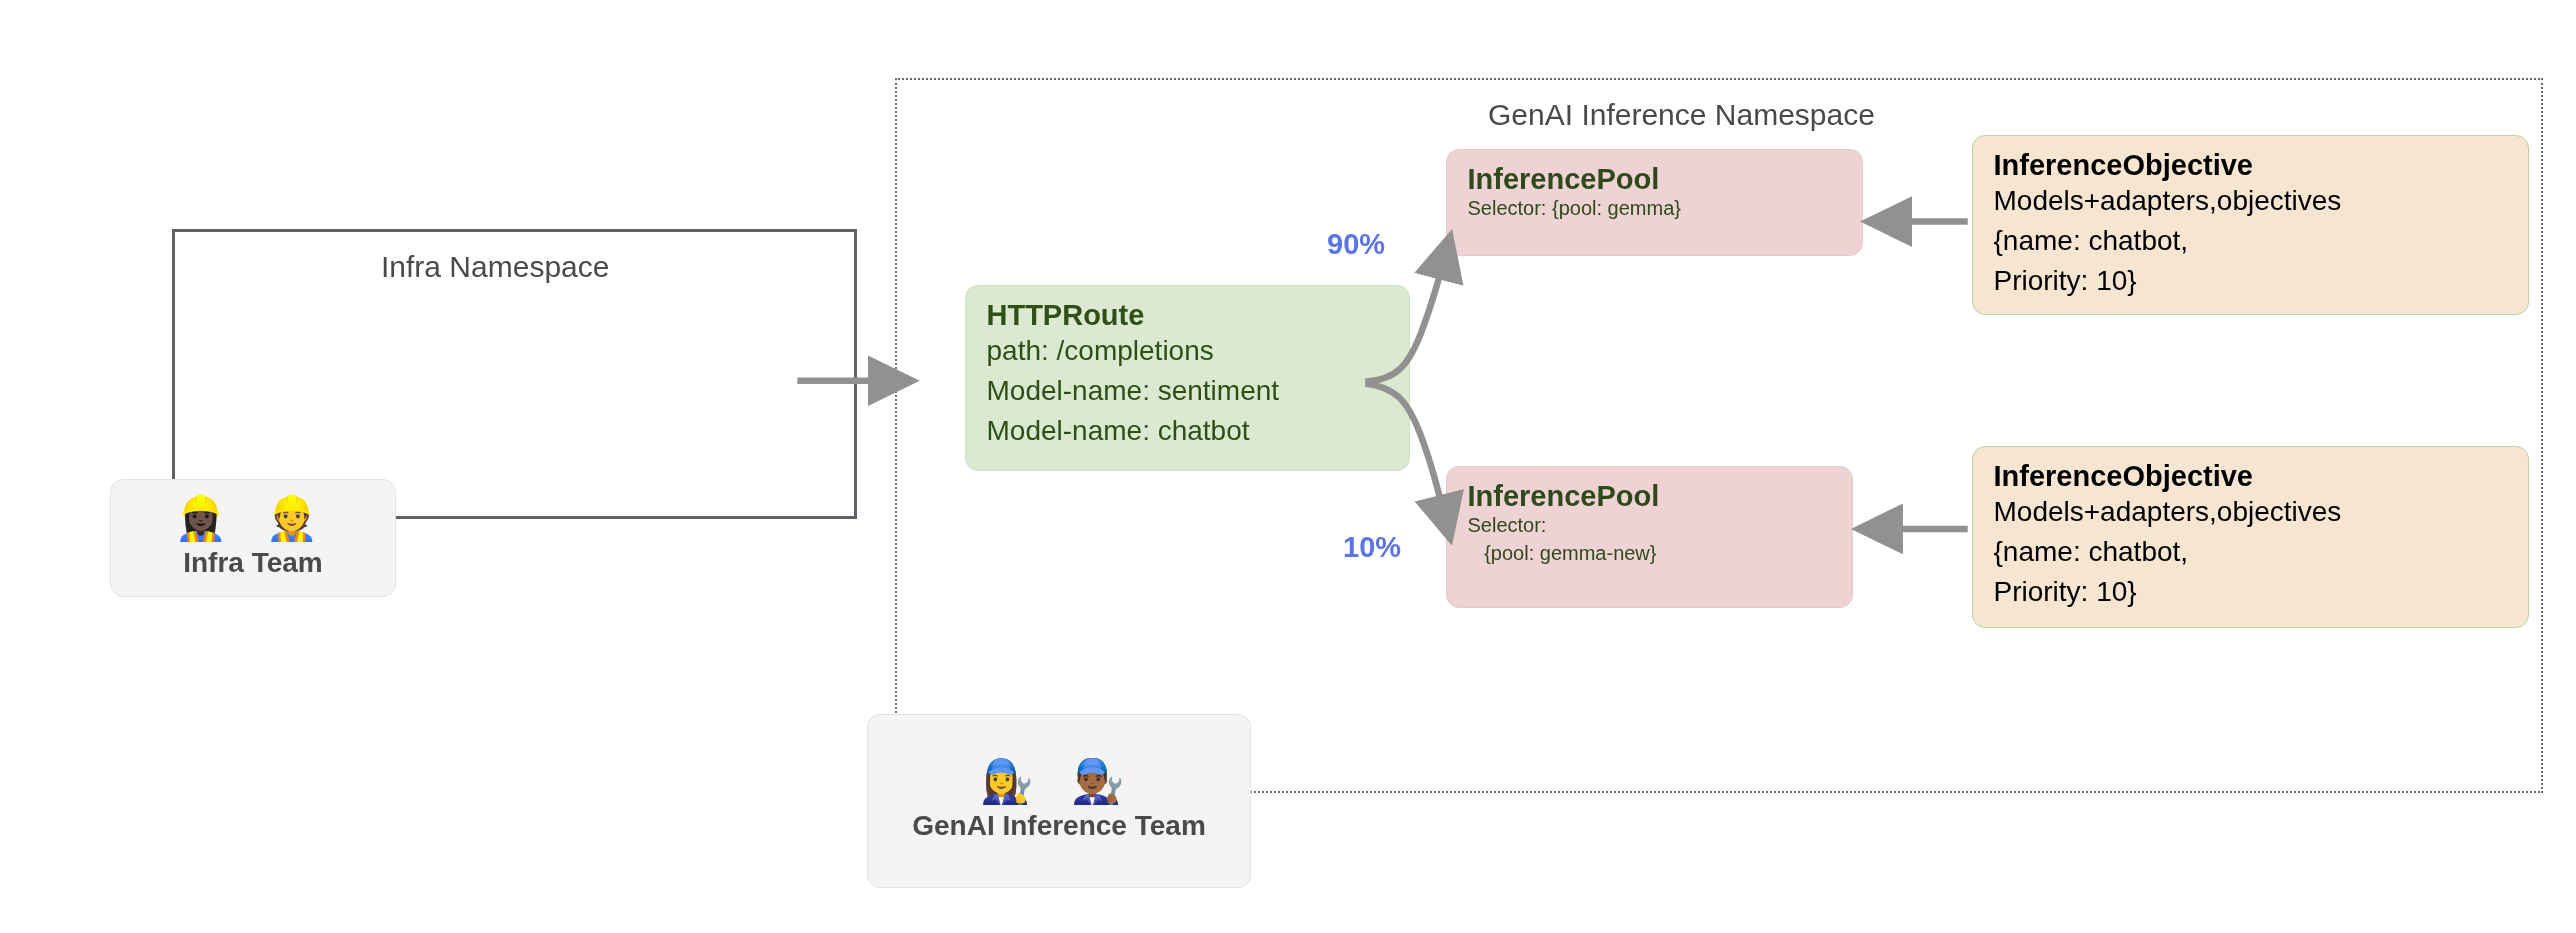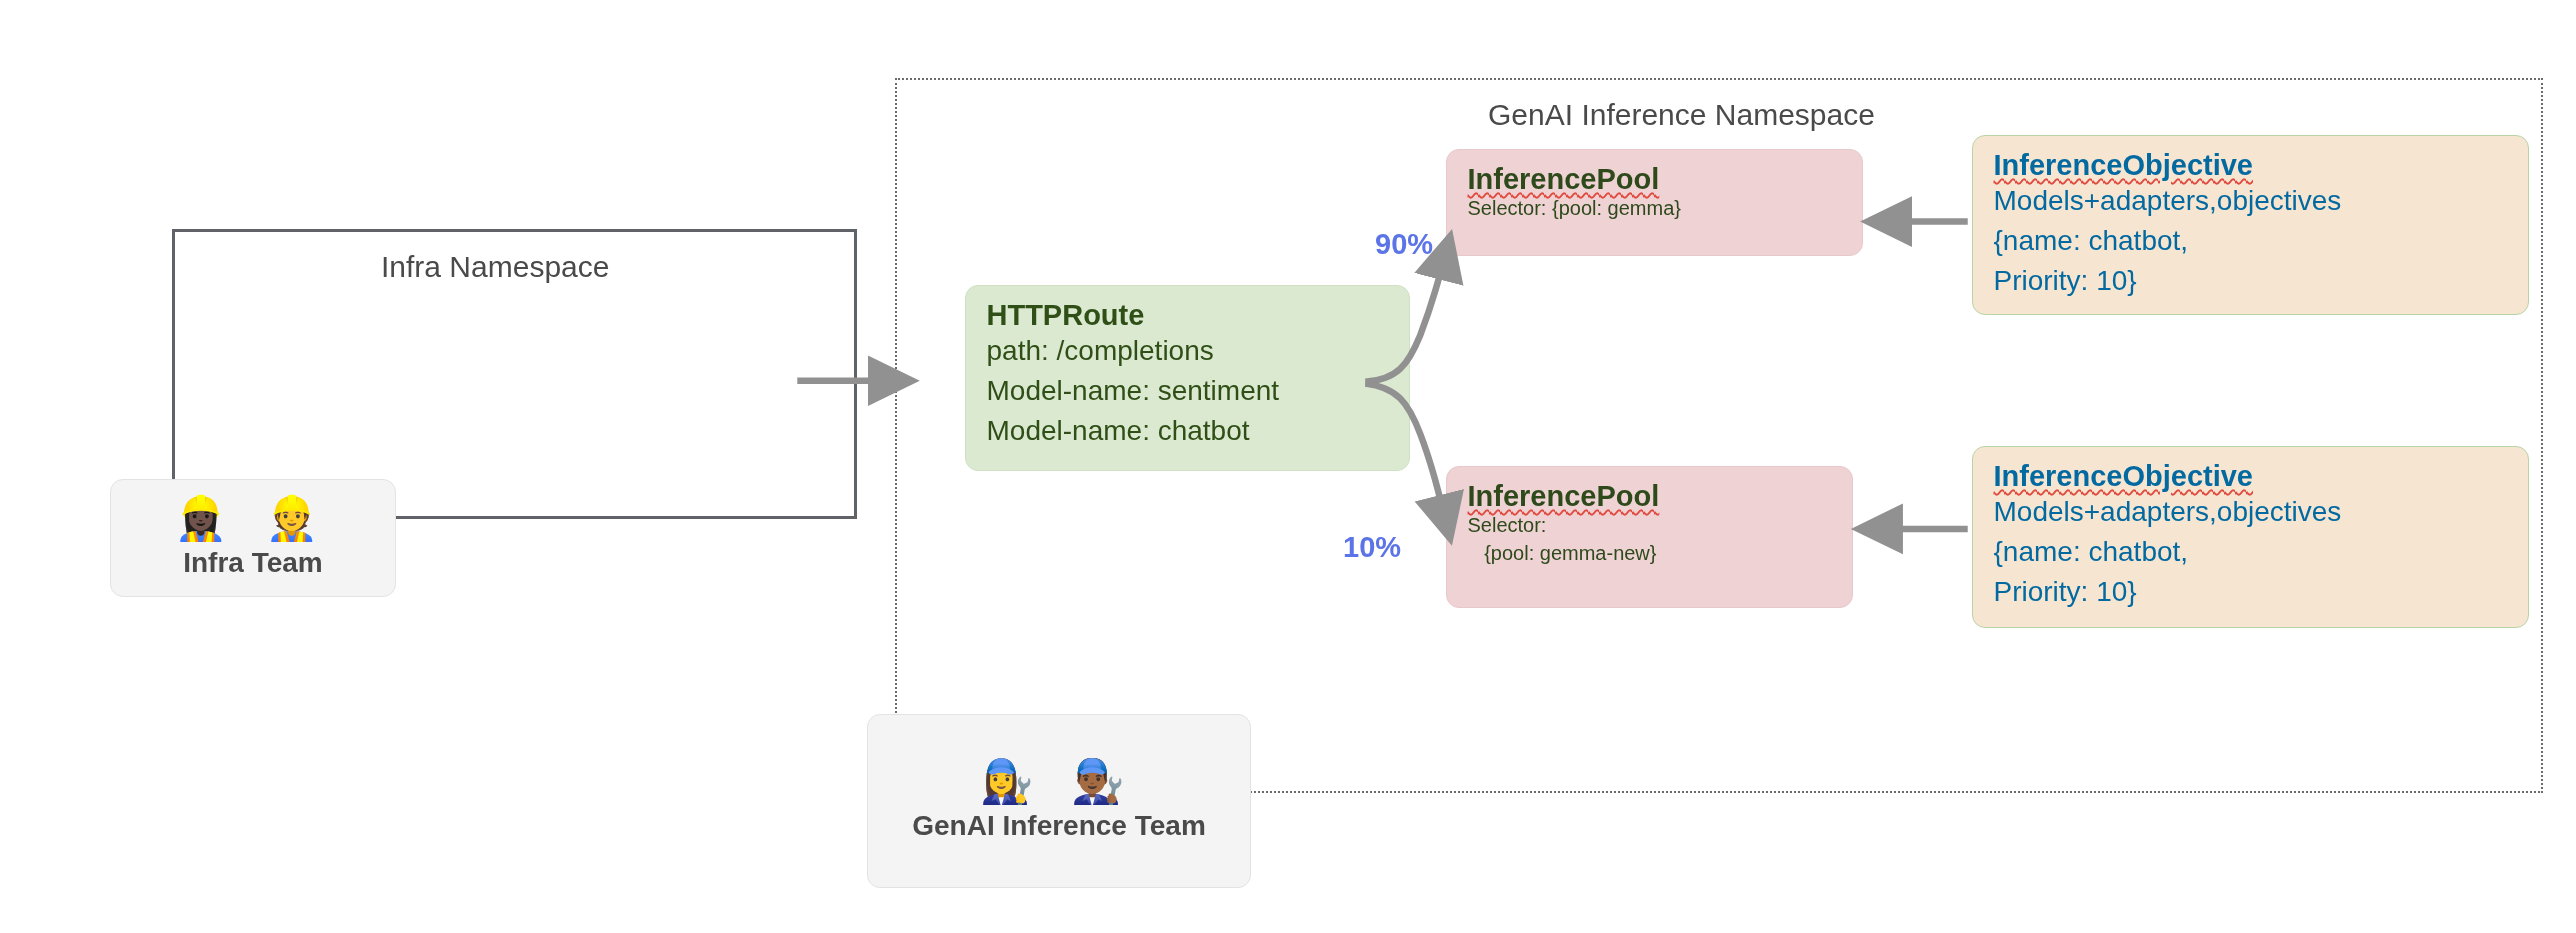--- a/index.html
+++ b/index.html
@@ -59,21 +59,20 @@
     line-height: 1.42;
     white-space: pre;
   }
   .card .sans {
     font-family: "Liberation Sans", sans-serif;
     font-size: 20px;
     line-height: 1.38;
     white-space: pre;
   }
   .spell {
-    text-decoration: underline;
     text-decoration-style: wavy;
     text-decoration-color: #e04a3f;
     text-decoration-thickness: 1.9px;
     text-underline-offset: 2.8px;
   }
 
   
   .card-gateway {
     background: #c5d3f2;
     color: #25418c;
@@ -85,21 +84,21 @@
     border: 0.9px solid #cfe0c3;
     margin-left: 47px;
   }
   .card-pool {
     background: #efd2d4;
     color: #2e4a1b;
     border: 0.9px solid #e8c9cb;
   }
   .card-objective {
     background: #f6e6d1;
-    color: #0369a1;
+    color: #000000;
     border: 1.9px solid #b8d3a6;
   }
 
   
   .team-box {
     position: absolute;
     box-sizing: border-box;
     background: #f4f4f4;
     border: 1.9px solid #e3e3e3;
     border-radius: 13px;
@@ -195,21 +194,21 @@
 
     <path d="M1466,410 C1500,408 1512,392 1525,360 C1538,326 1545,300 1556,258" fill="none" stroke="#919191" stroke-width="7" marker-end="url(#ah)"></path>
 
     <path d="M1466,412 C1500,416 1512,432 1525,466 C1538,500 1545,530 1556,574" fill="none" stroke="#919191" stroke-width="7" marker-end="url(#ah)"></path>
 
     <line x1="2113" y1="238" x2="2010" y2="238" stroke="#919191" stroke-width="7" marker-end="url(#ah)"></line>
 
     <line x1="2113" y1="568" x2="2000" y2="568" stroke="#919191" stroke-width="7" marker-end="url(#ah)"></line>
   </svg>
 
-  <div class="pct-label" style="left:1327px; top:228px;margin-left:48px;">90%</div>
+  <div class="pct-label" style="left:1327px; top:228px;">90%</div>
   <div class="pct-label" style="left:1343px; top:531px;">10%</div>
 
   <div class="team-box" style="left:110px; top:479px; width:286px; height:118px;">
     <div class="team-emojis">👷🏿‍♀️ 👷</div>
     <div class="team-label">Infra Team</div>
   </div>
 
   <div class="team-box" style="left:867px; top:714px; width:384px; height:174px;">
     <div class="team-emojis">👩‍🔧 👨🏾‍🔧</div>
     <div class="team-label">GenAI Inference Team</div>

